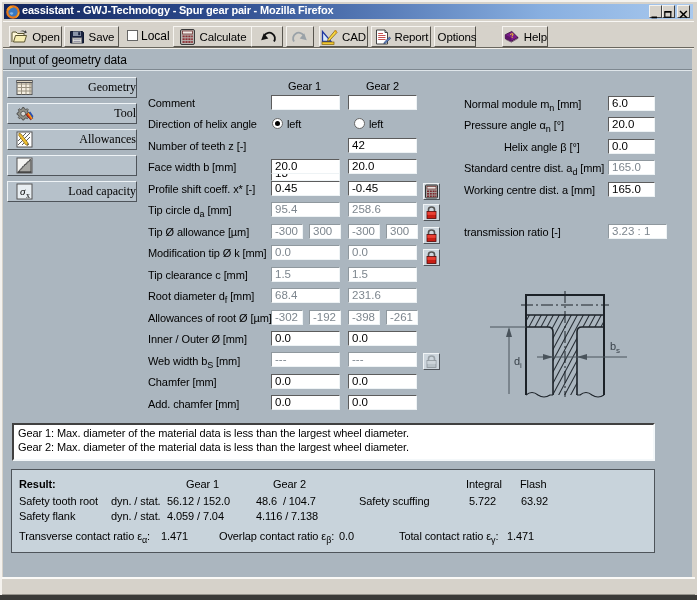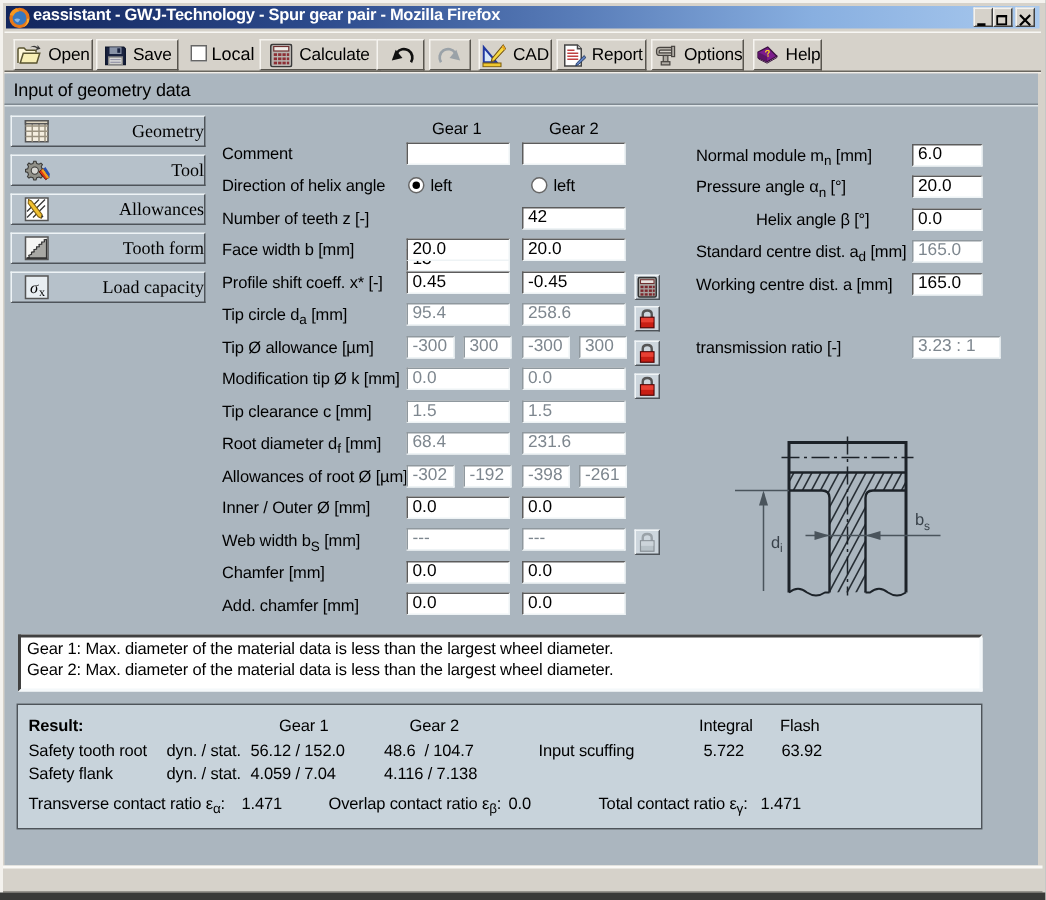--- a/index.html
+++ b/index.html
@@ -140,21 +140,21 @@
       <g stroke="#c04040" stroke-width="0.9">
         <line x1="4.2" y1="4.5" x2="9" y2="4.5"></line>
         <line x1="4.2" y1="6.5" x2="11.5" y2="6.5"></line>
         <line x1="4.2" y1="8.5" x2="11.5" y2="8.5"></line>
         <line x1="4.2" y1="10.5" x2="11.5" y2="10.5"></line>
       </g>
       <path d="M15.5 8 L16.5 9.5 L11.5 14.2 L9.8 14.8 L10.3 13.2 Z" fill="#6080c0" stroke="#203860" stroke-width="0.6"></path>
     </svg>
     <span>Report</span>
   </div>
-<div class="tbtn" style="left:434px;width:62px;">
+<div class="tbtn" style="left:434px;width:42px;">
     <svg width="19" height="16" viewBox="0 0 19 16">
       <g fill="#b0aca4" stroke="#484440" stroke-width="0.9">
         <path d="M3 4.5 Q3 2 5.5 2 L15 2 L15 4 L6 4 Q5 4 5 5 L5 6 L15 6 L15 8 L5.5 8 Q3 8 3 5.5 Z"></path>
         <rect x="8" y="8" width="3.4" height="5"></rect>
         <rect x="6.5" y="12.6" width="6.4" height="2.4"></rect>
         <rect x="14.2" y="1.2" width="2.2" height="7.6"></rect>
       </g>
     </svg>
     <span>Options</span>
   </div>
@@ -214,21 +214,20 @@
       <path d="M11.5 14.5 L12 12 L13 13.5Z" fill="#333"></path>
     </svg>
     <span class="t">Allowances</span>
   </div>
 <div class="nav" style="top:155px;">
     <svg class="ic" width="17" height="17" viewBox="0 0 17 17">
       <rect x="1" y="1" width="15" height="15" fill="#f6f6f4" stroke="#555"></rect>
       <path d="M2 15 L3.5 14.6 L3.2 13.2 L5 12.6 L5 11.2 L6.8 10.8 L6.6 9.4 L8.4 9 L8.4 7.6 L10.2 7.4 L10 6 L11.8 5.8 L11.8 4.4 L13.6 4.2 L13.5 2.8 L15 2.6 L15 15 Z" fill="#a8a8a4" stroke="#333" stroke-width="0.8"></path>
       <line x1="1.5" y1="15.2" x2="15.5" y2="15.2" stroke="#333" stroke-width="1"></line>
     </svg>
-    <span class="t">Tooth form</span>
   </div>
 <div class="nav" style="top:181px;">
     <svg class="ic" width="17" height="17" viewBox="0 0 17 17">
       <rect x="1" y="1" width="15" height="15" fill="#e8eef2" stroke="#555"></rect>
       <text x="4" y="12" font-family="Liberation Serif" font-size="11" font-style="italic" fill="#000">σ</text>
       <text x="10" y="14.5" font-family="Liberation Serif" font-size="8" fill="#000">x</text>
     </svg>
     <span class="t">Load capacity</span>
   </div>
 
@@ -408,21 +407,21 @@
 <div class="abs" id="result">
 <div class="abs" style="left:7px;top:8px;font-weight:bold;">Result:</div>
 <div class="abs" style="left:174px;top:8px;">Gear 1</div>
 <div class="abs" style="left:261px;top:8px;">Gear 2</div>
 <div class="abs" style="left:454px;top:8px;">Integral</div>
 <div class="abs" style="left:508px;top:8px;">Flash</div>
 <div class="abs" style="left:7px;top:25px;">Safety tooth root</div>
 <div class="abs" style="left:99px;top:25px;">dyn. / stat.</div>
 <div class="abs" style="left:155px;top:25px;">56.12 / 152.0</div>
 <div class="abs" style="left:244px;top:25px;">48.6&nbsp;&nbsp;/ 104.7</div>
-<div class="abs" style="left:347px;top:25px;">Input scuffing</div>
+<div class="abs" style="left:347px;top:25px;">Safety scuffing</div>
 <div class="abs" style="left:457px;top:25px;">5.722</div>
 <div class="abs" style="left:509px;top:25px;">63.92</div>
 <div class="abs" style="left:7px;top:40px;">Safety flank</div>
 <div class="abs" style="left:99px;top:40px;">dyn. / stat.</div>
 <div class="abs" style="left:155px;top:40px;">4.059 / 7.04</div>
 <div class="abs" style="left:244px;top:40px;">4.116 / 7.138</div>
 <div class="abs" style="left:7px;top:60px;">Transverse contact ratio ε<sub>α</sub>:</div>
 <div class="abs" style="left:149px;top:60px;">1.471</div>
 <div class="abs" style="left:207px;top:60px;">Overlap contact ratio ε<sub>β</sub>:</div>
 <div class="abs" style="left:327px;top:60px;">0.0</div>

